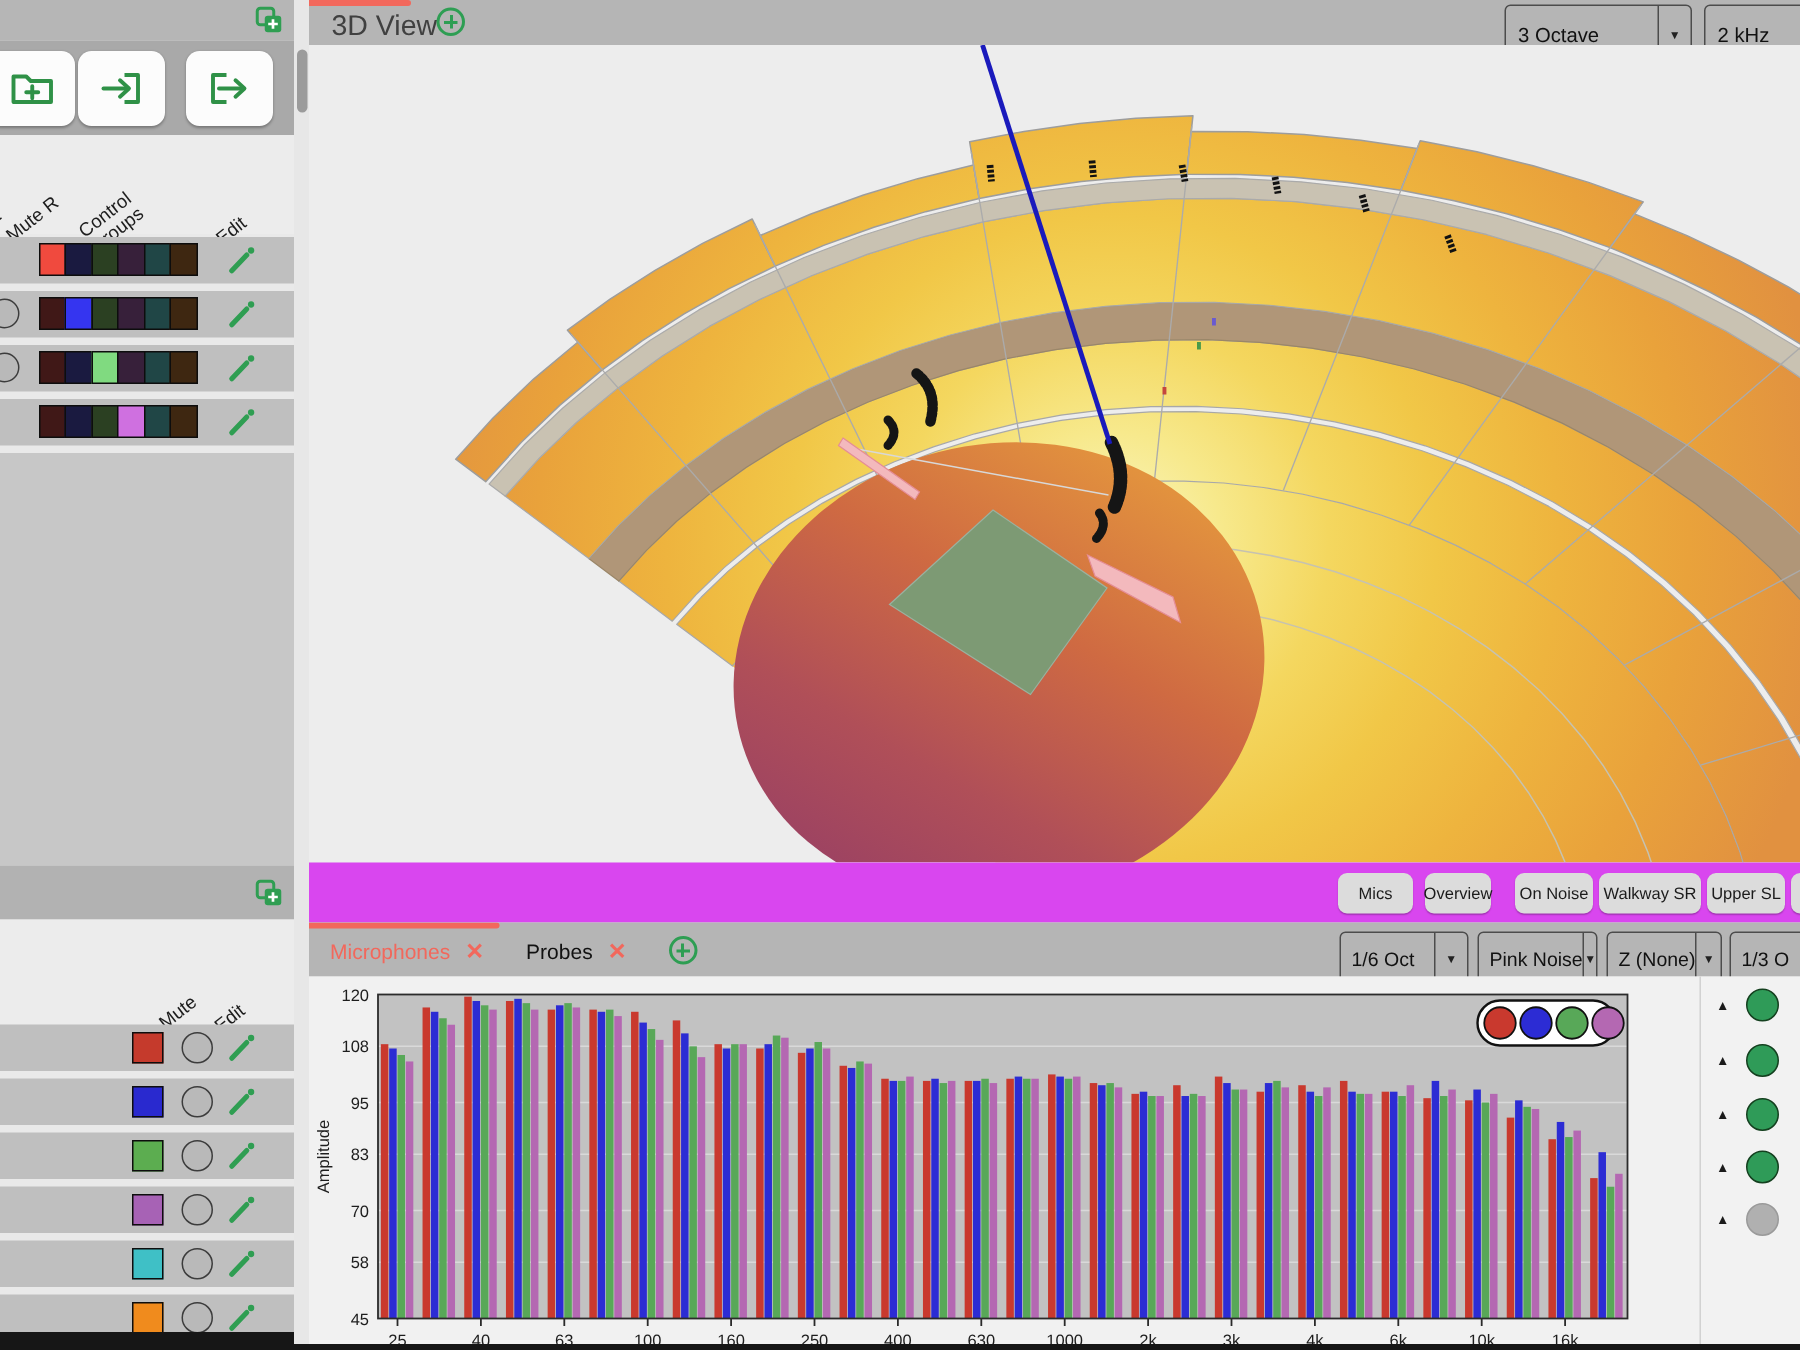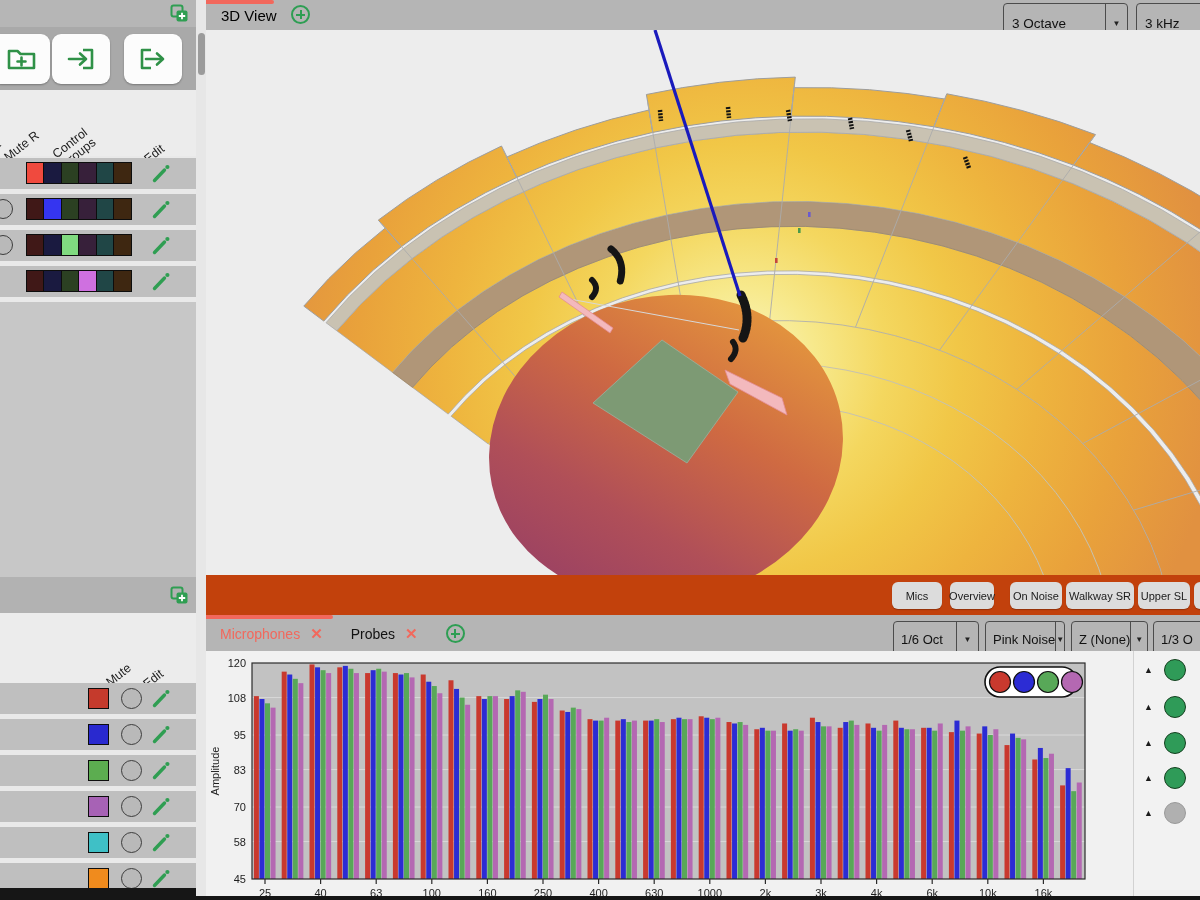--- a/index.html
+++ b/index.html
@@ -33,35 +33,35 @@
   .m-pencil{position:absolute;left:151px;top:5px;width:21px;height:21px;}
 
   .v-scroll{position:absolute;left:196px;top:0;width:10px;height:896px;background:#e7e7e7;}
   .v-thumb{position:absolute;left:1.5px;top:33px;width:7px;height:42px;background:#9b9b9b;border-radius:4px;}
 
   .dup-icon{position:absolute;right:6px;top:3px;width:21px;height:21px;}
 
   
   .main-tabbar{position:absolute;left:206px;top:0;width:994px;height:30px;background:#b5b5b5;overflow:hidden;}
   .tab-underline{position:absolute;left:-6px;top:0;width:74px;height:4px;background:#f2685c;border-radius:2px;}
-  .tab3d{position:absolute;left:15px;top:7px;font-size:15px;color:#000000;}
+  .tab3d{position:absolute;left:15px;top:7px;font-size:19px;color:#404040;}
   .plus-circle{width:19px;height:19px;border:2px solid #2e9e53;border-radius:50%;position:relative;display:inline-block;}
   .plus-circle:before,.plus-circle:after{content:"";position:absolute;background:#2e9e53;}
   .plus-circle:before{left:50%;top:3px;bottom:3px;width:2px;margin-left:-1px;}
   .plus-circle:after{top:50%;left:3px;right:3px;height:2px;margin-top:-1px;}
   .tb-plus{position:absolute;left:85px;top:5px;}
   .gray-box{position:absolute;top:3px;height:40px;border:1.5px solid #4c4c4c;border-radius:4px;
             font-size:13.5px;color:#111;display:flex;align-items:center;padding-left:8px;background:transparent;}
   .box-dd{margin-left:auto;height:100%;border-left:1.5px solid #4c4c4c;width:22px;display:flex;align-items:center;justify-content:center;font-size:8px;color:#222;}
 
   
   .viewport3d{position:absolute;left:206px;top:30px;width:994px;height:545px;background:#ededed;overflow:hidden;}
 
   
-  .scene-btnbar{position:absolute;left:206px;top:575px;width:994px;height:40px;background:#c2410c;overflow:hidden;}
+  .scene-btnbar{position:absolute;left:206px;top:575px;width:994px;height:40px;background:#d946ef;overflow:hidden;}
   .scene-btn{position:absolute;top:7px;height:27px;background:#dcdcdc;border-radius:6px;font-size:11px;color:#1b1b1b;
              display:flex;align-items:center;justify-content:center;box-shadow:0 1px 1px rgba(0,0,0,.25);}
 
   
   .chart-tabbar{position:absolute;left:206px;top:615px;width:994px;height:36px;background:#b5b5b5;overflow:hidden;}
   .ct-underline{position:absolute;left:-3px;top:0;width:130px;height:4px;background:#f2685c;border-radius:2px;}
   .ct-tabs{position:absolute;left:14px;top:9px;display:flex;align-items:center;gap:10px;}
   .ct-label{font-size:14px;}
   .ct-x{color:#f2685c;font-size:15px;font-weight:bold;margin-right:18px;}
   .dd-box{position:absolute;top:6px;height:37px;border:1.5px solid #4c4c4c;border-radius:4px;
@@ -251,21 +251,21 @@
 
   <header class="main-tabbar">
     <div class="tab-underline"></div>
     <span class="tab3d">3D View</span>
     <span class="plus-circle tb-plus"></span>
     <div class="gray-box" style="left:797px;width:125px">
       <span>3 Octave</span>
       <span class="box-dd">▼</span>
     </div>
     <div class="gray-box" style="left:930px;width:75px">
-      <span>3 kHz</span>
+      <span>2 kHz</span>
     </div>
   </header>
 
   <main class="viewport3d">
     <svg id="scene" width="994" height="545" viewBox="0 0 994 545">
         <defs>
           <radialGradient id="heat" gradientUnits="userSpaceOnUse" cx="536" cy="330" r="480">
             <stop offset="0" stop-color="#faf6c2"></stop>
             <stop offset="0.15" stop-color="#f7e98c"></stop>
             <stop offset="0.3" stop-color="#f4d75f"></stop>

